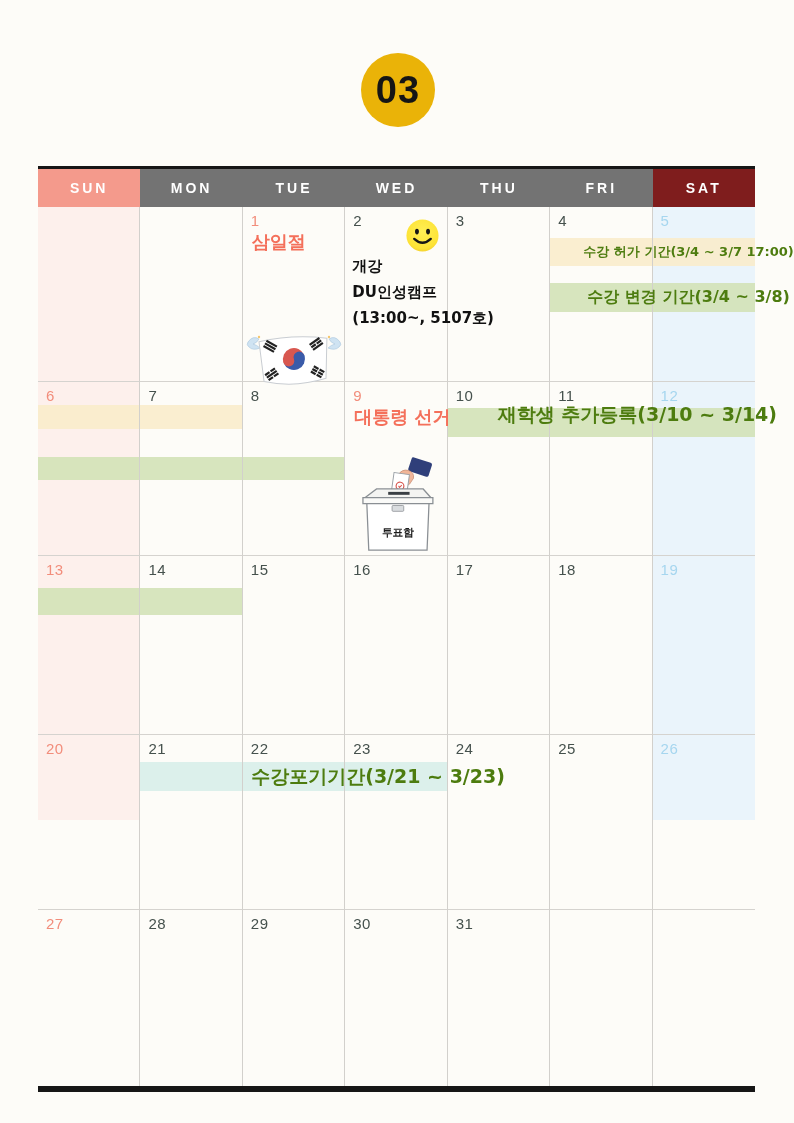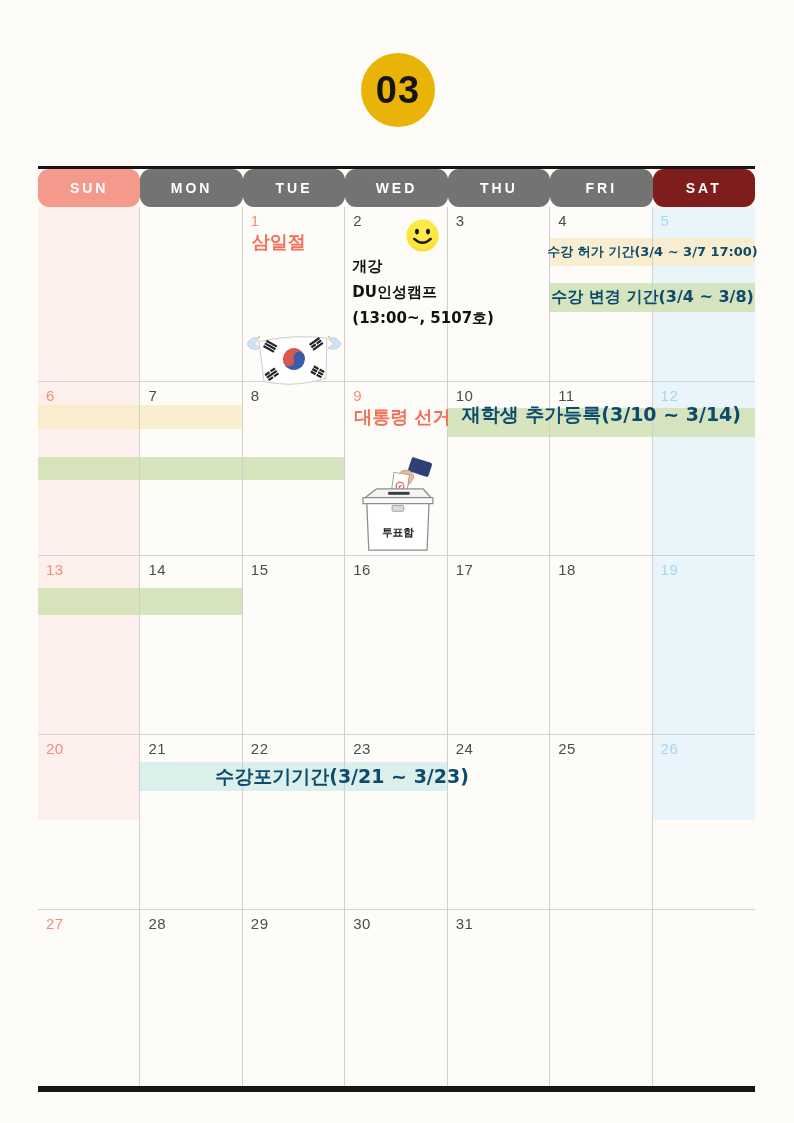--- a/index.html
+++ b/index.html
@@ -14,21 +14,21 @@
     position:absolute;left:361px;top:53px;width:74px;height:74px;border-radius:50%;
     background:#eab308;display:flex;align-items:center;justify-content:center;
     font-size:38px;font-weight:800;color:#151515;letter-spacing:1px;
   }
   
   .calendar{position:absolute;left:38px;top:166px;width:717px;}
   .cal-topline{height:3px;background:#161616;}
   .cal-bottomline{height:6px;background:#161616;}
   .cal-header{display:flex;height:38px;}
   .hcell{flex:1;display:flex;align-items:center;justify-content:center;
-    color:#FFFFFF;font-weight:700;font-size:14px;letter-spacing:3px;border-radius:11px;}
+    color:#FFFFFF;font-weight:700;font-size:14px;letter-spacing:3px;}
   .h-sun{background:#F49A8C;}
   .h-wd{background:#737373;}
   .h-sat{background:#7f1d1d;}
   
   .cal-body{position:relative;height:879px;}
   .strip{position:absolute;top:0;width:14.2857%;height:613px;z-index:0;}
   .strip-sun{left:0;background:#FDF0EC;}
   .strip-sat{right:0;background:#EAF4FB;}
   .bars-bg{position:absolute;inset:0;z-index:1;}
   .bar-bg{position:absolute;}
@@ -43,21 +43,21 @@
   .cell.bB{border-bottom:1px solid #D5D3CF;}
   .date{position:absolute;top:5px;left:8px;font-size:15px;letter-spacing:.5px;color:#45514D;z-index:4;}
   .date.sunday,.date.holiday{color:#F28D7B;}
   .date.saturday{color:#A6D6EF;}
   .cell-note{position:absolute;top:23px;left:9px;font-size:18px;font-weight:700;
     color:#F4705B;white-space:nowrap;z-index:4;font-family:"DejaVu Sans",sans-serif;text-align:right;}
   .cell-lines{position:absolute;top:46px;left:7px;font-size:15px;font-weight:700;
     line-height:26px;white-space:nowrap;z-index:4;color:#111;font-family:"DejaVu Sans",sans-serif;}
   .bar-labels{position:absolute;inset:0;z-index:3;pointer-events:none;}
   .bar-label{position:absolute;display:flex;align-items:center;justify-content:center;
-    font-weight:700;color:#0c4a6e;white-space:nowrap;font-family:"DejaVu Sans",sans-serif;}
+    font-weight:700;color:#4d7c0f;white-space:nowrap;font-family:"DejaVu Sans",sans-serif;padding-left:36px;}
   
   .ill-smiley{position:absolute;top:11px;right:7px;width:35px;height:35px;z-index:4;}
   .ill-flag{position:absolute;left:1px;bottom:-7px;width:100px;height:62px;z-index:5;}
   .ill-ballot{position:absolute;top:72px;left:6px;width:88px;height:102px;z-index:4;}
 </style>
 </head>
 <body>
 
 <div class="month-badge">
   <span>03</span>

